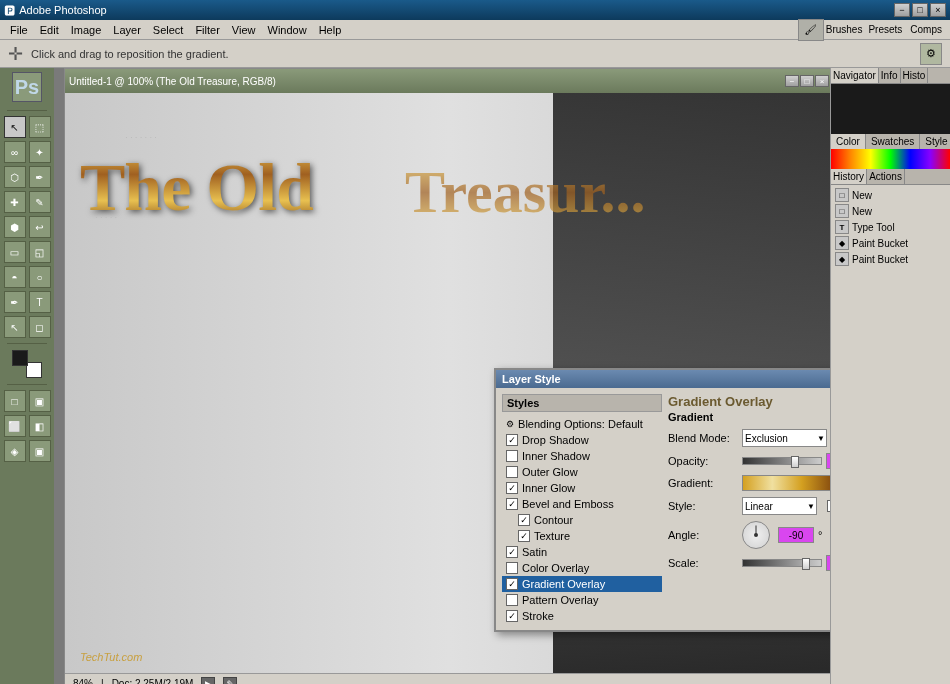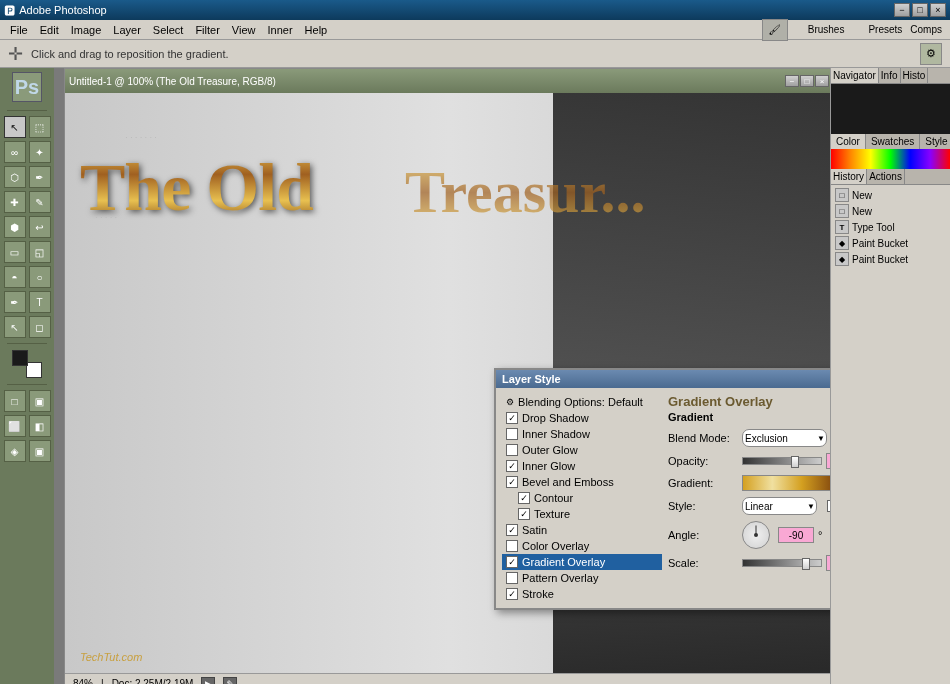--- a/index.html
+++ b/index.html
@@ -303,21 +303,21 @@
       border: 1px solid #666;
       top: -2px;
       cursor: pointer;
     }
     .form-number {
       width: 32px;
       height: 16px;
       border: 1px solid #888;
       font-size: 10px;
       text-align: center;
-      background: #f9a8d4;
+      background: #d946ef;
     }
     .gradient-preview {
       width: 90px;
       height: 16px;
       background: linear-gradient(to right, #d4a020, #f0e0a0, #d4a020, #8a5010);
       border: 1px solid #888;
     }
     .angle-wheel {
       width: 28px; height: 28px;
       border-radius: 50%;
@@ -334,21 +334,21 @@
       transform: rotate(90deg);
       right: 50%;
     }
     .inline-cb {
       width: 12px; height: 12px;
       border: 1px solid #666;
       background: white;
       display: flex; align-items: center; justify-content: center;
       font-size: 9px;
     }
-    select { appearance: none; border-radius: 7px; }
+    select { appearance: none; }
   </style>
 </head>
 <body>
 
 <div class="title-bar">
   <div class="title-bar-left">
     <span style="font-size:12px;">🅿</span>
     <span>Adobe Photoshop</span>
   </div>
   <div class="title-bar-controls">
@@ -359,25 +359,25 @@
 </div>
 
 <div class="menu-bar">
   <span class="menu-item">File</span>
   <span class="menu-item">Edit</span>
   <span class="menu-item">Image</span>
   <span class="menu-item">Layer</span>
   <span class="menu-item">Select</span>
   <span class="menu-item">Filter</span>
   <span class="menu-item">View</span>
-  <span class="menu-item">Inner</span>
+  <span class="menu-item">Window</span>
   <span class="menu-item">Help</span>
   <div style="flex:1;"></div>
   <div style="width:26px;height:22px;background:#b0b0a8;border:1px solid #888;display:flex;align-items:center;justify-content:center;font-size:10px;">🖌</div>
-  <span style="font-size:10px;padding:0 20px;">Brushes</span>
+  <span style="font-size:10px;padding:0 2px;">Brushes</span>
   <span style="font-size:10px;padding:0 4px;">Presets</span>
   <span style="font-size:10px;padding:0 4px;">Comps</span>
 </div>
 
 <div class="options-bar">
   <div style="display:flex;align-items:center;gap:4px;">
     <span style="font-size:18px;color:#555;">✛</span>
   </div>
   <span style="font-size:11px;color:#333;">Click and drag to reposition the gradient.</span>
   <div style="flex:1;"></div>
@@ -485,20 +485,21 @@
       </div>
     </div>
 
     <div class="layer-style-dialog">
       <div class="dialog-title-bar">
         <span>Layer Style</span>
       </div>
       <div class="dialog-body">
 
         <div class="styles-list">
+          <div class="styles-list-header">Styles</div>
 
           <div class="style-item">
             <span style="font-size:9px;">⚙</span>
             <span>Blending Options: Default</span>
           </div>
 
           <div class="style-item">
             <div class="style-checkbox checked">✓</div>
             <span>Drop Shadow</span>
           </div>

